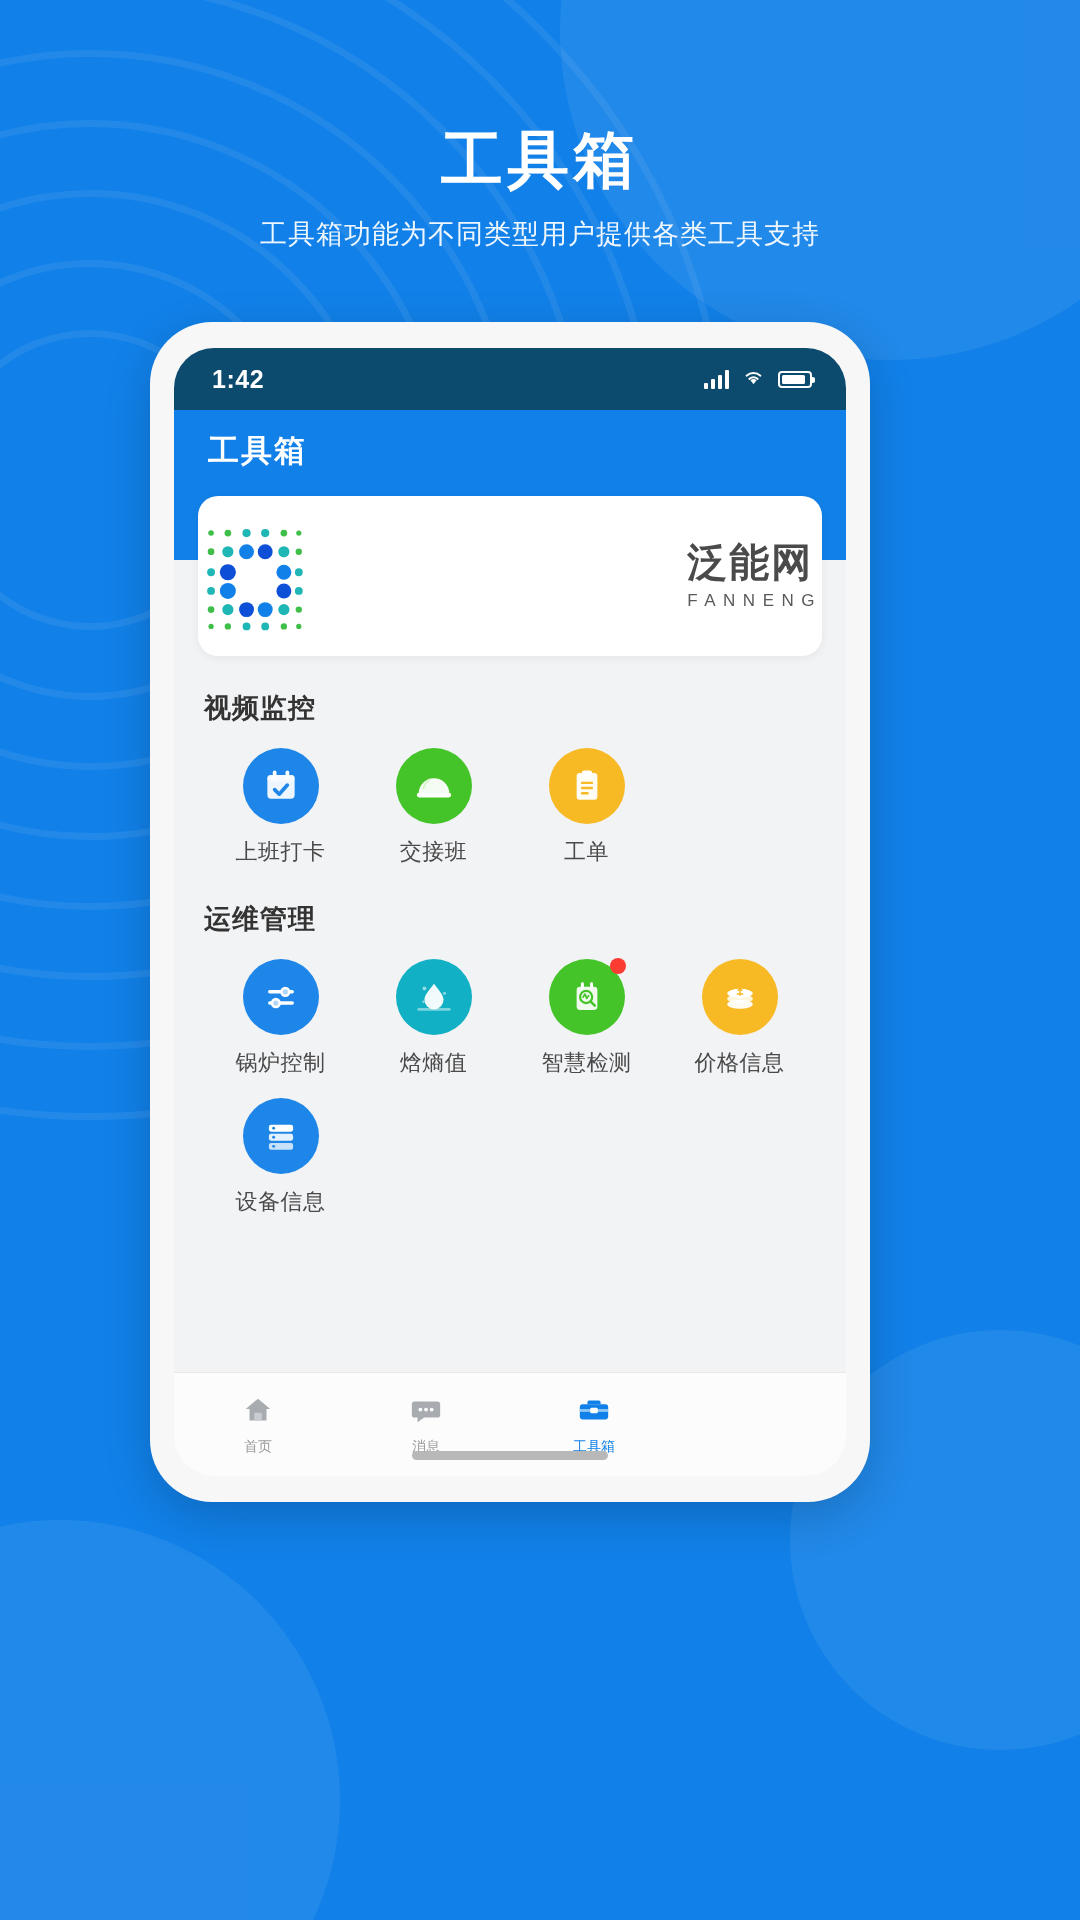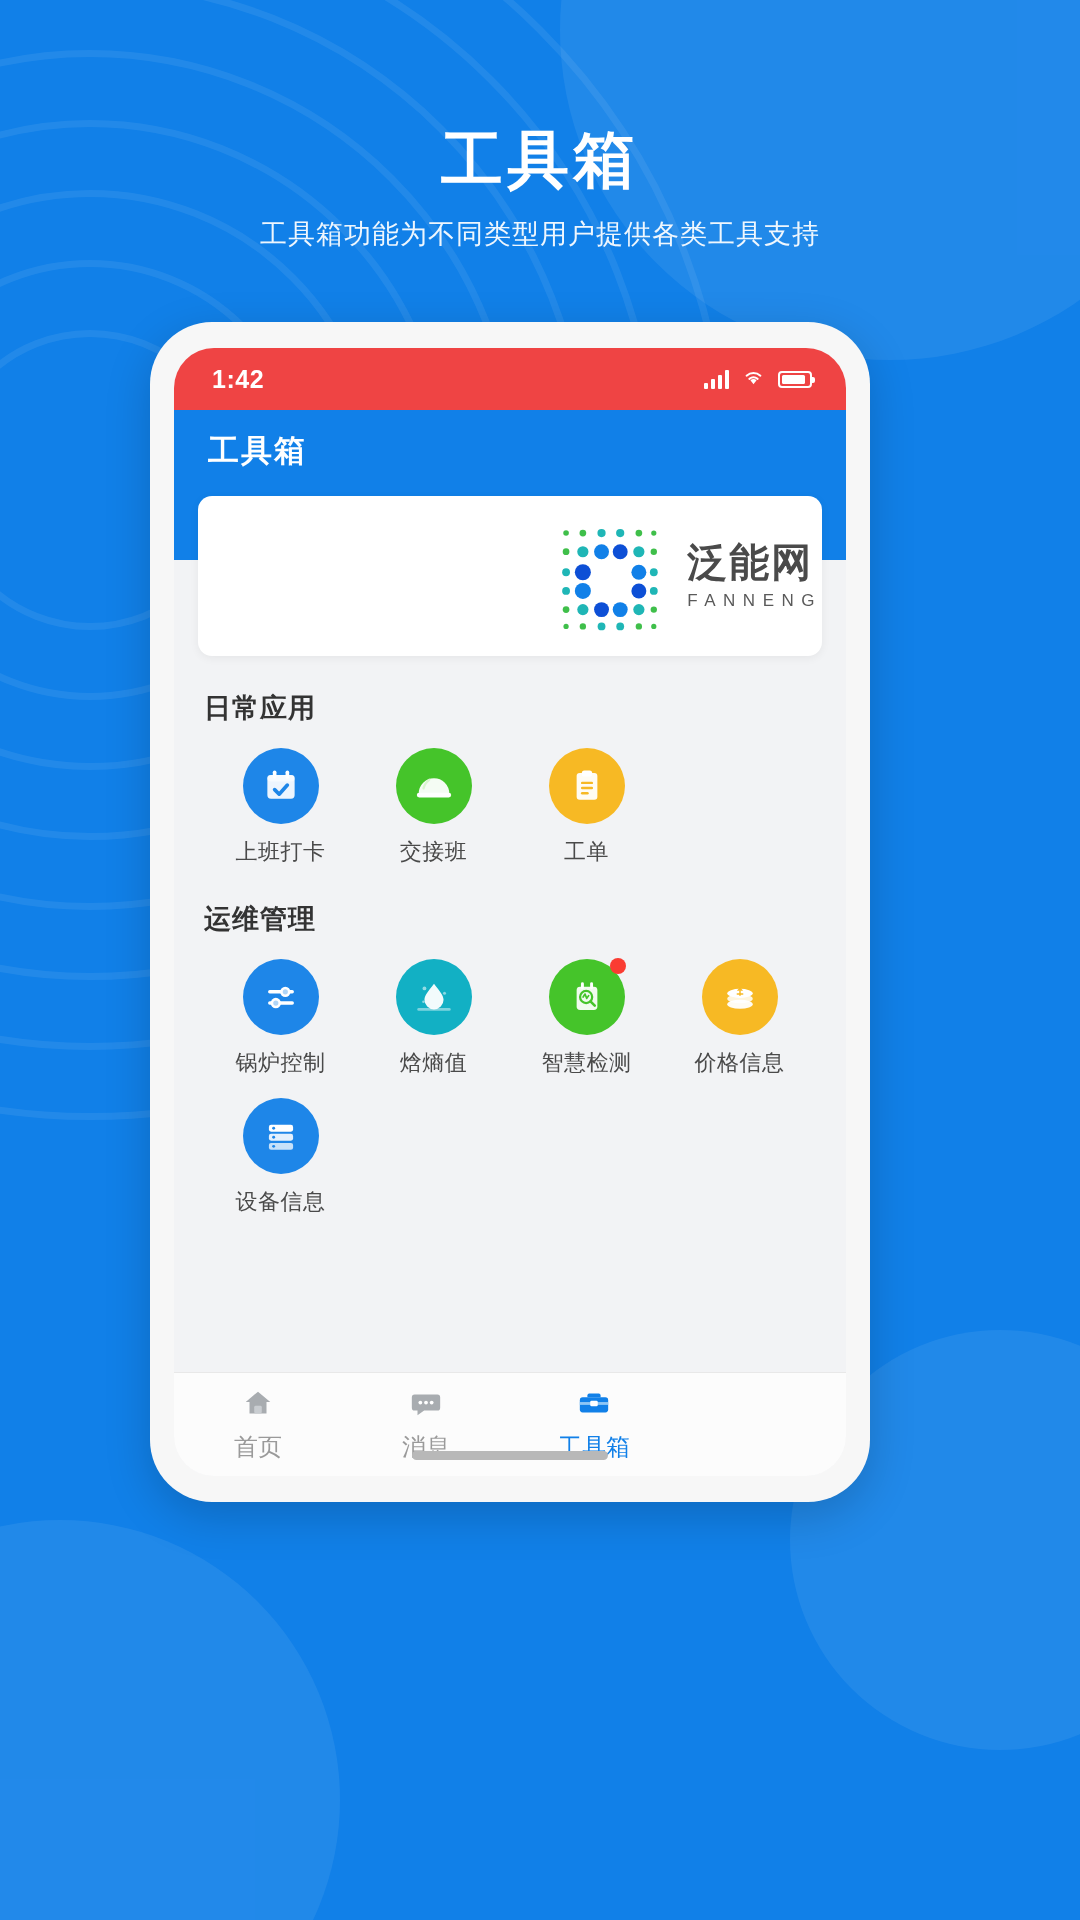--- a/index.html
+++ b/index.html
@@ -62,21 +62,21 @@
     position: relative;
     width: 100%; height: 1128px;
     background: #f2f3f5;
     border-radius: 40px;
     overflow: hidden;
   }
 
   
   #status-bar {
     height: 62px;
-    background: #ef4444;
+    background: #0c4a6e;
     display: flex; align-items: center;
     justify-content: space-between;
     padding: 0 34px 0 38px;
   }
   #status-time { color: #fff; font-size: 25px; font-weight: bold; letter-spacing: .5px; }
   #status-icons { display: flex; align-items: center; gap: 13px; }
   .sig { display: flex; align-items: flex-end; gap: 2.5px; height: 20px; }
   .sig i { display:block; width: 4.5px; background: #fff; border-radius: 1px; }
   .sig i:nth-child(1){height:6px}.sig i:nth-child(2){height:10px}
   .sig i:nth-child(3){height:14px}.sig i:nth-child(4){height:19px}
@@ -108,24 +108,24 @@
     position: absolute; top: 144px; left: 0; right: 0; bottom: 104px;
     overflow: hidden;
   }
   #content-inner { padding: 0 0 0 0; }
 
   
   #logo-card {
     position: relative;
     margin: 0 24px;
     background: #fff;
-    border-radius: 14px;
+    border-radius: 20px;
     height: 160px;
     box-shadow: 0 2px 10px rgba(0,0,0,0.06);
-    display: flex; align-items: center; justify-content: flex-end;
+    display: flex; align-items: center; justify-content: space-between;
     gap: 22px;
   }
   #logo-dots { width: 112px; height: 112px; }
   #logo-text-wrap { display: flex; flex-direction: column; justify-content: center; }
   #logo-cn { font-size: 40px; font-weight: bold; color: #4a4a4a; letter-spacing: 2px; line-height: 1.05; }
   #logo-en { font-size: 17px; color: #5a5a5a; letter-spacing: 7.5px; margin-top: 8px; }
 
   
   .section { margin-top: 34px; padding: 0 30px; }
   .section-title {
@@ -159,21 +159,21 @@
   
   #bottom-nav {
     position: absolute; left: 0; right: 0; bottom: 0;
     height: 104px;
     background: #fcfcfc;
     border-top: 1px solid #e8e8e8;
     display: grid; grid-template-columns: repeat(4,1fr);
     align-items: center;
   }
   .nav-item { display: flex; flex-direction: column; align-items: center; gap: 7px; }
-  .nav-label { font-size: 24px; color: #9a9a9a; text-align: center; }
+  .nav-label { font-size: 14px; color: #9a9a9a; text-align: center; }
   .nav-item.active .nav-label { color: #1180e8; }
 
   #home-indicator {
     position: absolute; bottom: 16px; left: 50%;
     transform: translateX(-50%);
     width: 196px; height: 9px; border-radius: 5px;
     background: #b8b8b8;
   }
 </style>
 </head>
@@ -270,21 +270,21 @@
             <circle cx="92" cy="114" r="3.4" fill="#3fbf4a"></circle>
             <circle cx="108" cy="114" r="2.8" fill="#3fbf4a"></circle>
           </svg>
           <div id="logo-text-wrap">
             <div id="logo-cn">泛能网</div>
             <div id="logo-en">FANNENG</div>
           </div>
         </div>
 
         <div class="section">
-          <div class="section-title">日常应用</div>
+          <div class="section-title">视频监控</div>
           <div class="grid">
 
             <div class="app-item">
               <div class="app-icon" style="background:#1e86e8">
                 <svg width="40" height="40" viewBox="0 0 44 44">
                   <rect x="7" y="10" width="30" height="26" rx="4" fill="#ffffff" opacity="0.92"></rect>
                   <rect x="7" y="10" width="30" height="7" rx="3.5" fill="#ffffff" opacity="0.55"></rect>
                   <rect x="13" y="5" width="4" height="9" rx="2" fill="#ffffff"></rect>
                   <rect x="27" y="5" width="4" height="9" rx="2" fill="#ffffff"></rect>
                   <path d="M15 26l5 5 9-10" stroke="#1e86e8" stroke-width="4" fill="none" stroke-linecap="round" stroke-linejoin="round"></path>

